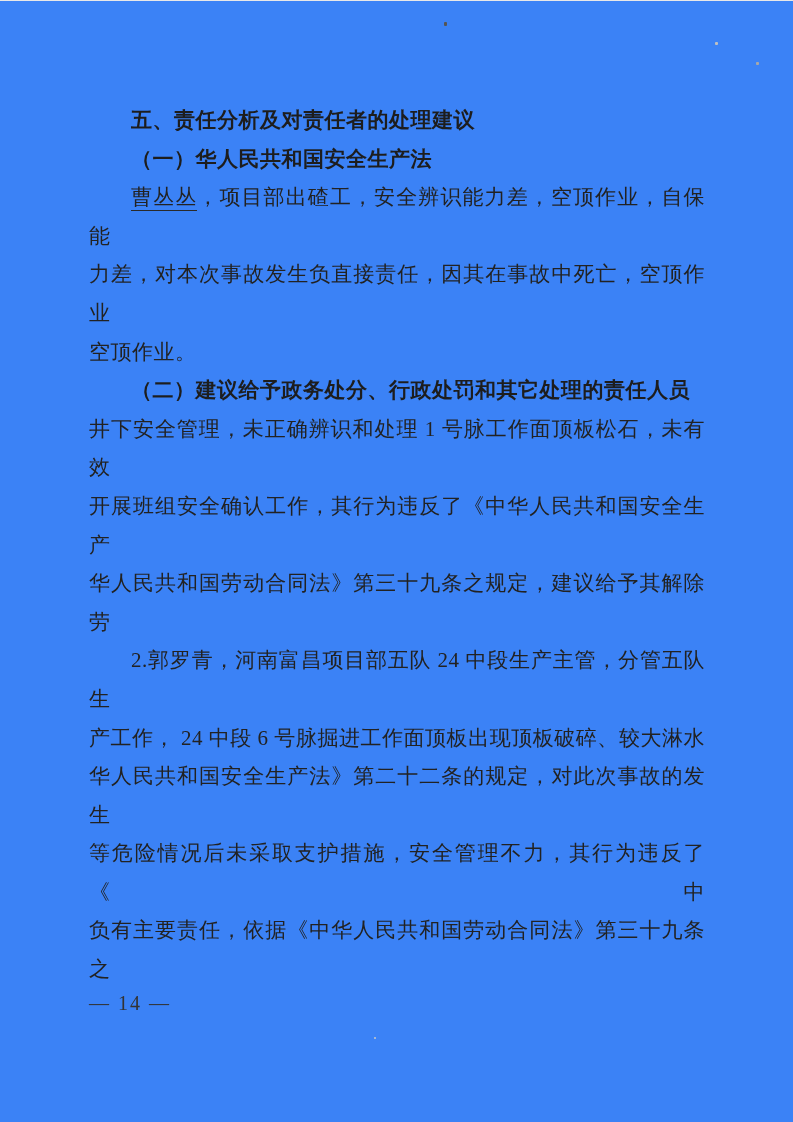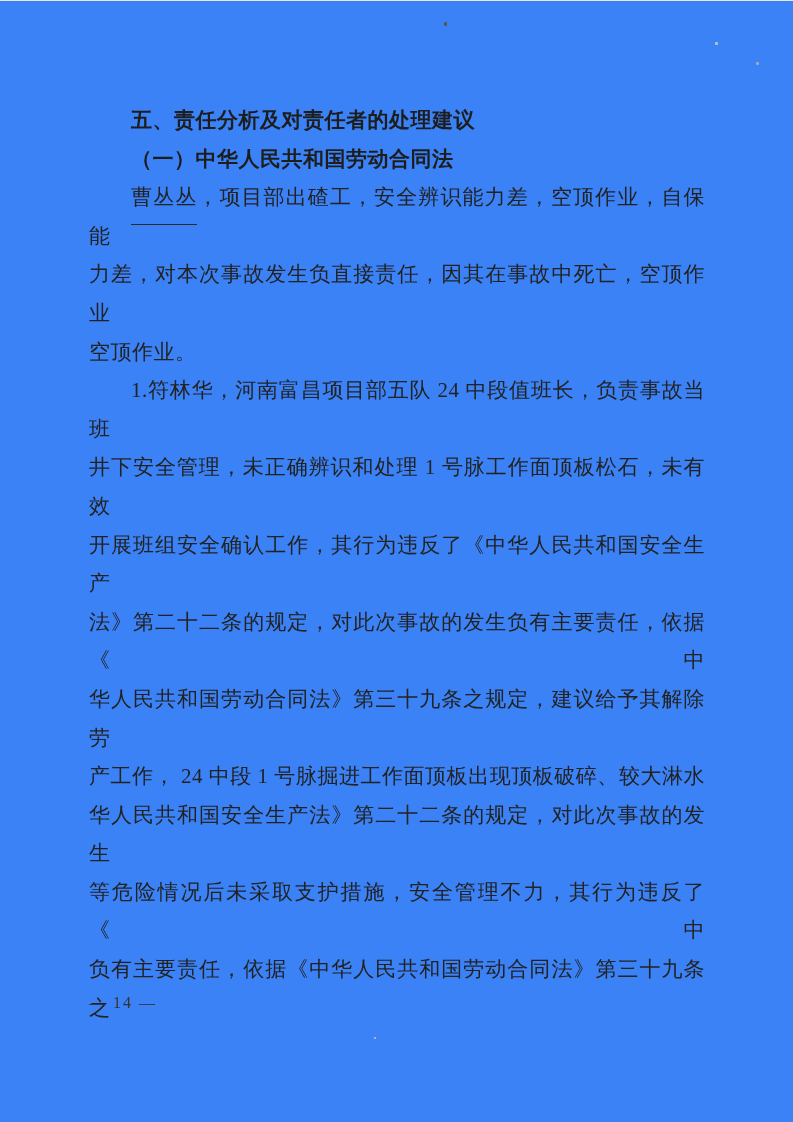--- a/index.html
+++ b/index.html
@@ -37,52 +37,52 @@
   .line.indent {
     text-indent: 2em;
   }
   .line.heading {
     font-weight: 700;
     text-align-last: left;
     color: #1d1d1d;
   }
   .u {
     border-bottom: 1.5px solid #2a2a2a;
-    padding-bottom: 15px;
+    padding-bottom: 1px;
   }
   .page-number {
     position: absolute;
     left: 89px;
     top: 991px;
-    font-size: 16px;
+    font-size: 20px;
     line-height: 22px;
     letter-spacing: 2px;
     color: #333333;
   }
   .speck {
     position: absolute;
     border-radius: 1px;
   }
 </style>
 </head>
 <body>
 
 <div class="sheet">
   <div class="doc-body">
       <div class="line heading indent">五、责任分析及对责任者的处理建议</div>
-      <div class="line heading indent">（一）中华人民共和国劳动合同法</div>
+      <div class="line heading indent">（一）华人民共和国安全生产法</div>
       <div class="line indent"><span class="u">曹丛丛</span><span>，项目部出碴工，安全辨识能力差，空顶作业，自保能</span></div>
       <div class="line">力差，对本次事故发生负直接责任，因其在事故中死亡，空顶作业</div>
       <div class="line last">空顶作业。</div>
-      <div class="line indent">1.符林华，河南富昌项目部五队 24 中段值班长，负责事故当班</div>
+      <div class="line heading indent">（二）建议给予政务处分、行政处罚和其它处理的责任人员</div>
       <div class="line">井下安全管理，未正确辨识和处理 1 号脉工作面顶板松石，未有效</div>
       <div class="line">开展班组安全确认工作，其行为违反了《中华人民共和国安全生产</div>
-      <div class="line">法》第二十二条的规定，对此次事故的发生负有主要责任，依据《中</div>
       <div class="line">华人民共和国劳动合同法》第三十九条之规定，建议给予其解除劳</div>
-      <div class="line">产工作， 24 中段 1 号脉掘进工作面顶板出现顶板破碎、较大淋水</div>
+      <div class="line indent">2.郭罗青，河南富昌项目部五队 24 中段生产主管，分管五队生</div>
+      <div class="line">产工作， 24 中段 6 号脉掘进工作面顶板出现顶板破碎、较大淋水</div>
       <div class="line">华人民共和国安全生产法》第二十二条的规定，对此次事故的发生</div>
       <div class="line">等危险情况后未采取支护措施，安全管理不力，其行为违反了《中</div>
       <div class="line">负有主要责任，依据《中华人民共和国劳动合同法》第三十九条之</div>
     </div>
   <div class="page-number">— 14 —</div>
 <div class="speck" style="left: 444px; top: 21px; width: 3px; height: 4px; background: rgb(85, 85, 85);"></div>
     <div class="speck" style="left: 715px; top: 41px; width: 3px; height: 3px; background: rgb(192, 192, 192);"></div>
     <div class="speck" style="left: 756px; top: 61px; width: 3px; height: 3px; background: rgb(168, 168, 168);"></div>
     <div class="speck" style="left: 374px; top: 1036px; width: 2px; height: 2px; background: rgb(200, 200, 200);"></div>
   </div>

